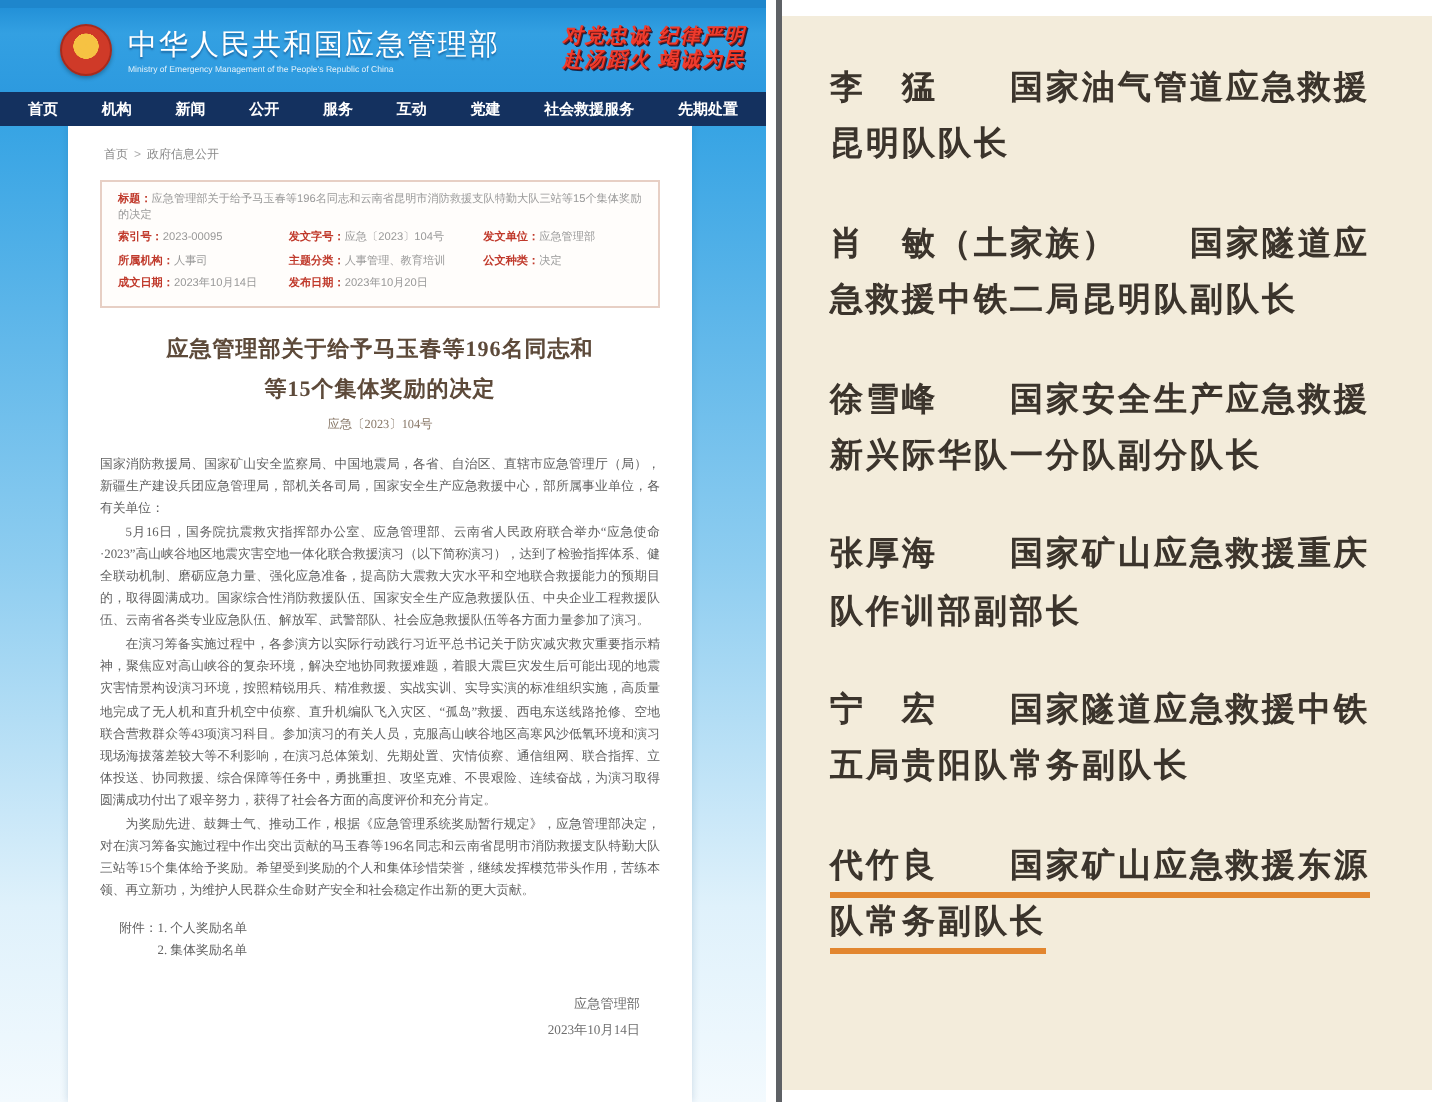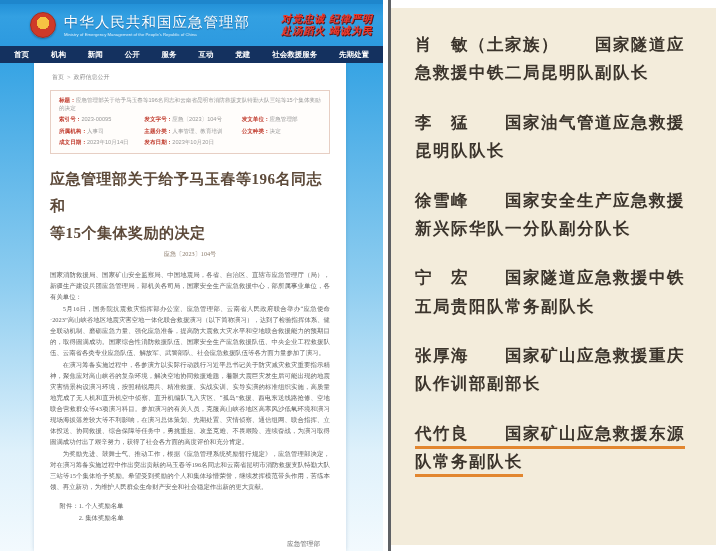--- a/index.html
+++ b/index.html
@@ -21,21 +21,21 @@
   .content-card { position:absolute; left:34px; top:0; width:312px; bottom:0; background:#fff; box-shadow:0 0 4px rgba(0,60,110,.18); padding:8px 16px 10px 16px; }
   .breadcrumb { font-size:6px; color:#8a8a8a; margin:2px 0 8px 2px; }
   .breadcrumb span { cursor:pointer; }
   .crumb-sep { margin:0 3px; color:#aaa; }
 
   .meta-box { border:1px solid #e7cfc4; background:#fffdfb; padding:6px 8px; display:grid; grid-template-columns:1fr 1.15fr 1fr; gap:4px 6px; font-size:5.6px; line-height:1.35; }
   .meta-full { grid-column:1 / span 3; }
   .meta-label { color:#c0392b; font-weight:bold; }
   .meta-value { color:#999; }
 
-  .doc-title { margin-top:12px; text-align:left; font-family:"Liberation Serif", serif; font-weight:bold; font-size:15px; line-height:1.8; color:#5d4a3a; letter-spacing:0.5px; }
+  .doc-title { margin-top:12px; text-align:center; font-family:"Liberation Serif", serif; font-weight:bold; font-size:11px; line-height:1.8; color:#5d4a3a; letter-spacing:0.5px; }
   .doc-number { text-align:center; font-family:"Liberation Serif", serif; font-size:6.2px; color:#8a7a6a; margin:3px 0 10px; }
 
   .doc-body { font-family:"Liberation Serif", serif; font-size:6.4px; color:#5f5f5f; line-height:1.72; text-align:justify; }
   .doc-body p { margin-bottom:1px; }
   .doc-body p.indent { text-indent:2em; }
 
   .attachments { font-family:"Liberation Serif", serif; font-size:6.4px; color:#5f5f5f; margin-top:8px; margin-left:1.5em; line-height:1.8; }
   .attach-row2 { padding-left:3em; }
   .signature-block { font-family:"Liberation Serif", serif; font-size:6.6px; color:#6f6f6f; text-align:right; margin-top:14px; padding-right:10px; line-height:2; }
 
@@ -124,23 +124,23 @@
 
       </div>
     </div>
   </div>
 
   <div class="panel-gap"></div>
   <div class="panel-divider"></div>
 
   <div class="right-panel">
     <div class="roster">
+      <div class="roster-entry"><span>李　猛　　国家油气管道应急救援昆明队队长</span></div>
       <div class="roster-entry"><span>肖　敏（土家族）　　国家隧道应急救援中铁二局昆明队副队长</span></div>
-      <div class="roster-entry"><span>李　猛　　国家油气管道应急救援昆明队队长</span></div>
       <div class="roster-entry"><span>徐雪峰　　国家安全生产应急救援新兴际华队一分队副分队长</span></div>
+      <div class="roster-entry"><span>张厚海　　国家矿山应急救援重庆队作训部副部长</span></div>
       <div class="roster-entry"><span>宁　宏　　国家隧道应急救援中铁五局贵阳队常务副队长</span></div>
-      <div class="roster-entry"><span>张厚海　　国家矿山应急救援重庆队作训部副部长</span></div>
       <div class="roster-entry"><span class="u">代竹良　　国家矿山应急救援东源队常务副队长</span></div>
 
     </div>
   </div>
 
 </div>
 
 </body></html>

